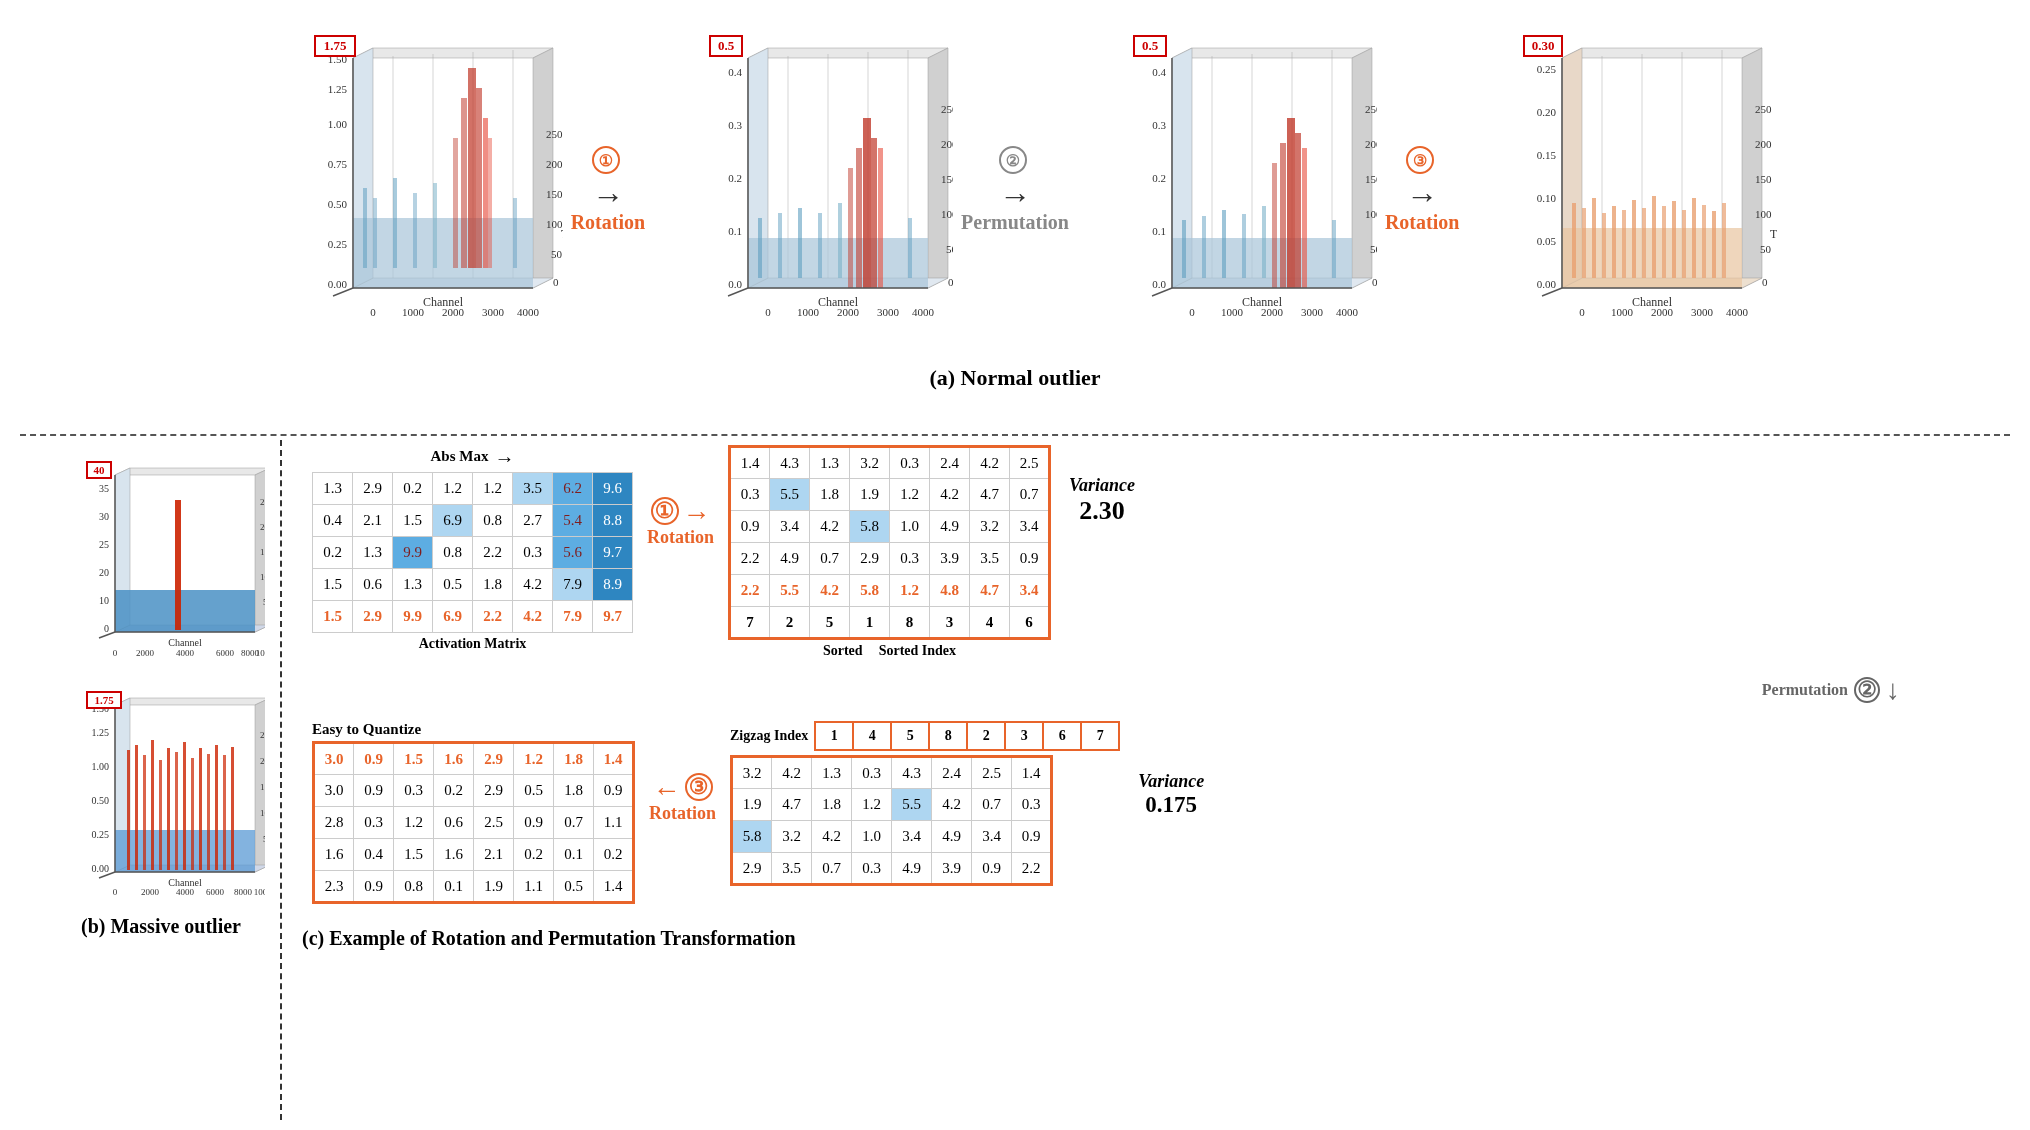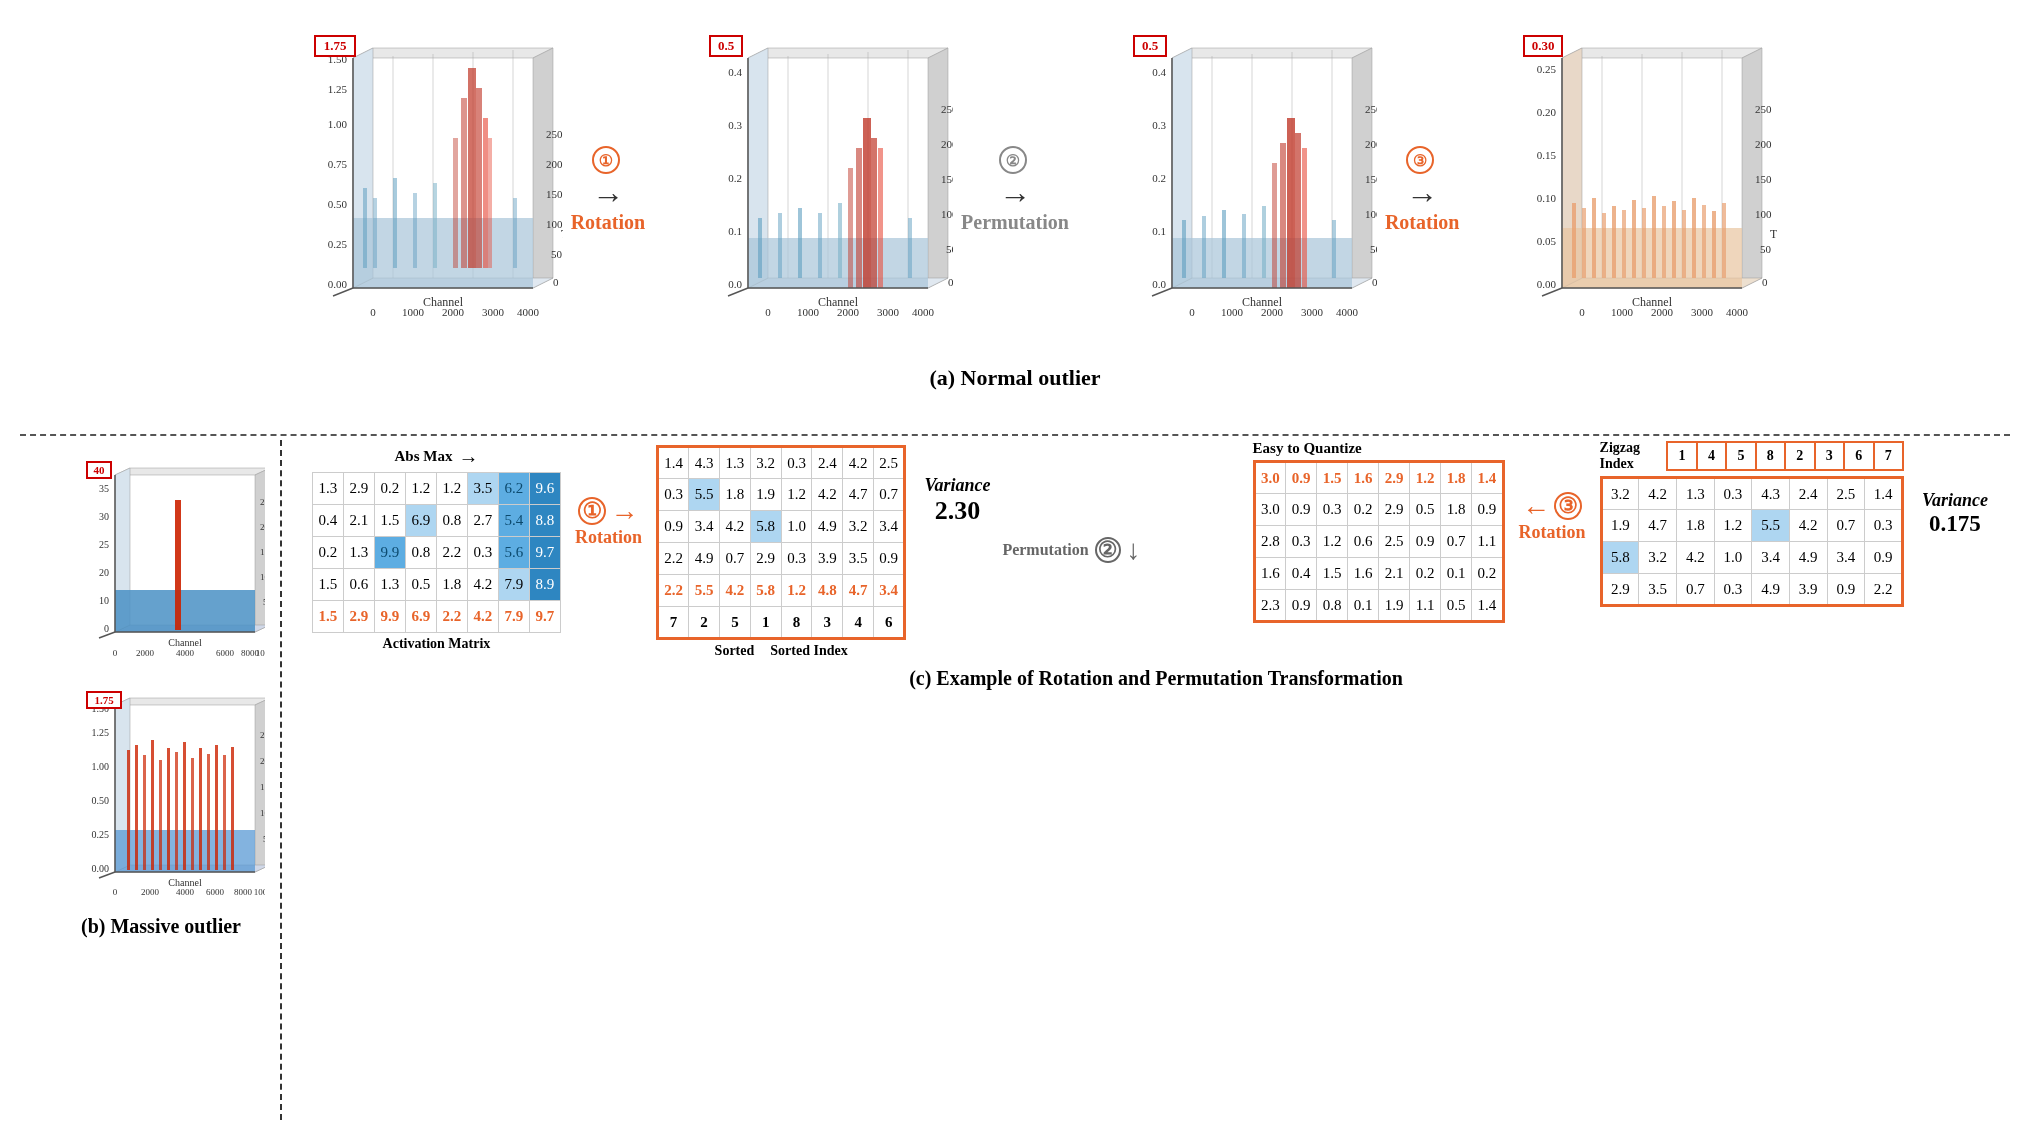--- a/index.html
+++ b/index.html
@@ -95,21 +95,21 @@
     table.matrix td {
       width: 40px;
       height: 32px;
       text-align: center;
       vertical-align: middle;
       border: 1px solid #ccc;
       font-size: 15px;
     }
 
     .cell-blue-light { background-color: #AED6F1; }
-    .cell-blue-medium { background-color: #5DADE2; color: #0c4a6e; }
+    .cell-blue-medium { background-color: #5DADE2; color: #7f1d1d; }
     .cell-blue-dark { background-color: #2E86C1; color: white; }
 
     .outlier-row td {
       background: none;
       border: none;
       color: #E8642A;
       font-weight: bold;
       font-size: 15px;
     }
 
@@ -514,21 +514,21 @@
           <text x="175" y="48" font-size="9" fill="#333">250</text>
         </g>
         <rect x="52" y="12" width="34" height="16" fill="white" stroke="#cc0000" stroke-width="2"></rect>
         <text x="69" y="24" text-anchor="middle" font-size="11" font-weight="bold" fill="#cc0000">1.75</text>
       </svg>
 
       <div style="font-size:20px; font-weight:bold; margin-top:-5px;margin-left:22px;">(b) Massive outlier</div>
     </div>
 
     <div class="bottom-right">
-      <div style="display:flex; flex-direction:row; gap:12px; padding: 0 10px;">
+      <div style="display:flex; flex-direction:column; gap:20px; padding: 0 10px;">
 
         <div style="display:flex; align-items:flex-start; gap:14px;">
 
           <div style="display:flex; flex-direction:column; align-items:center;">
             <div style="display:flex; align-items:center; gap:6px; margin-bottom:4px;">
               <span style="font-size:15px; font-weight:bold; writing-mode:horizontal-tb;">Abs Max</span>
               <span style="font-size:20px;">→</span>
             </div>
             <table class="matrix">
               <tbody>
@@ -818,19 +818,19 @@
           </div>
 
         </div>
 
         <div style="position:relative; display:flex; justify-content:center; margin-top:-5px;">
           
         </div>
 
       </div>
 
-      <div style="text-align:center; font-size:20px; font-weight:bold; margin-top:8px;">(c) Example of Rotation and Permutation Transformation</div>
+      <div style="font-size:20px; font-weight:bold; margin-top:8px;">(c) Example of Rotation and Permutation Transformation</div>
 
     </div>
 
   </div>
 
 </div>
 
 </body></html>

